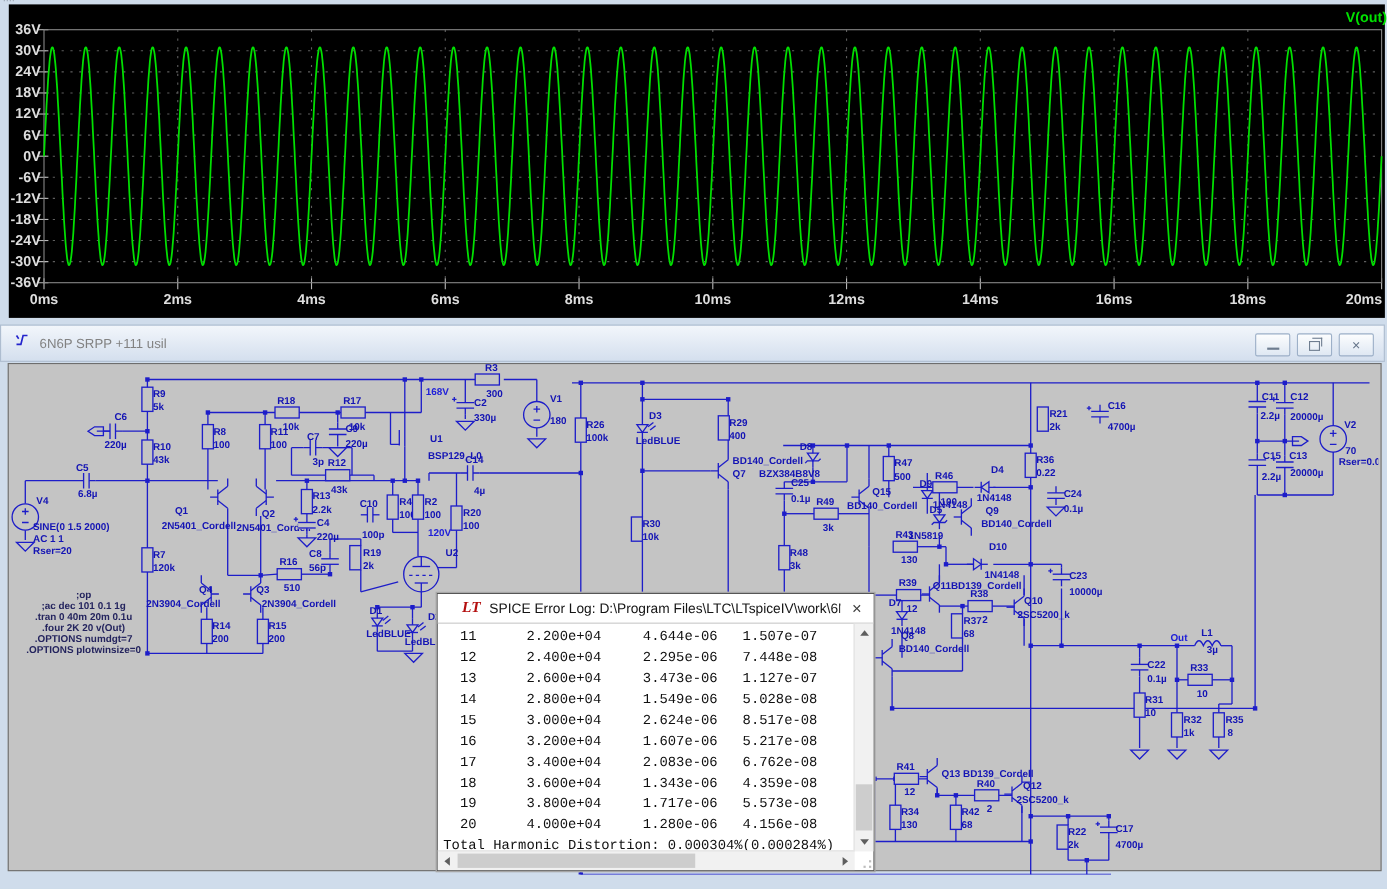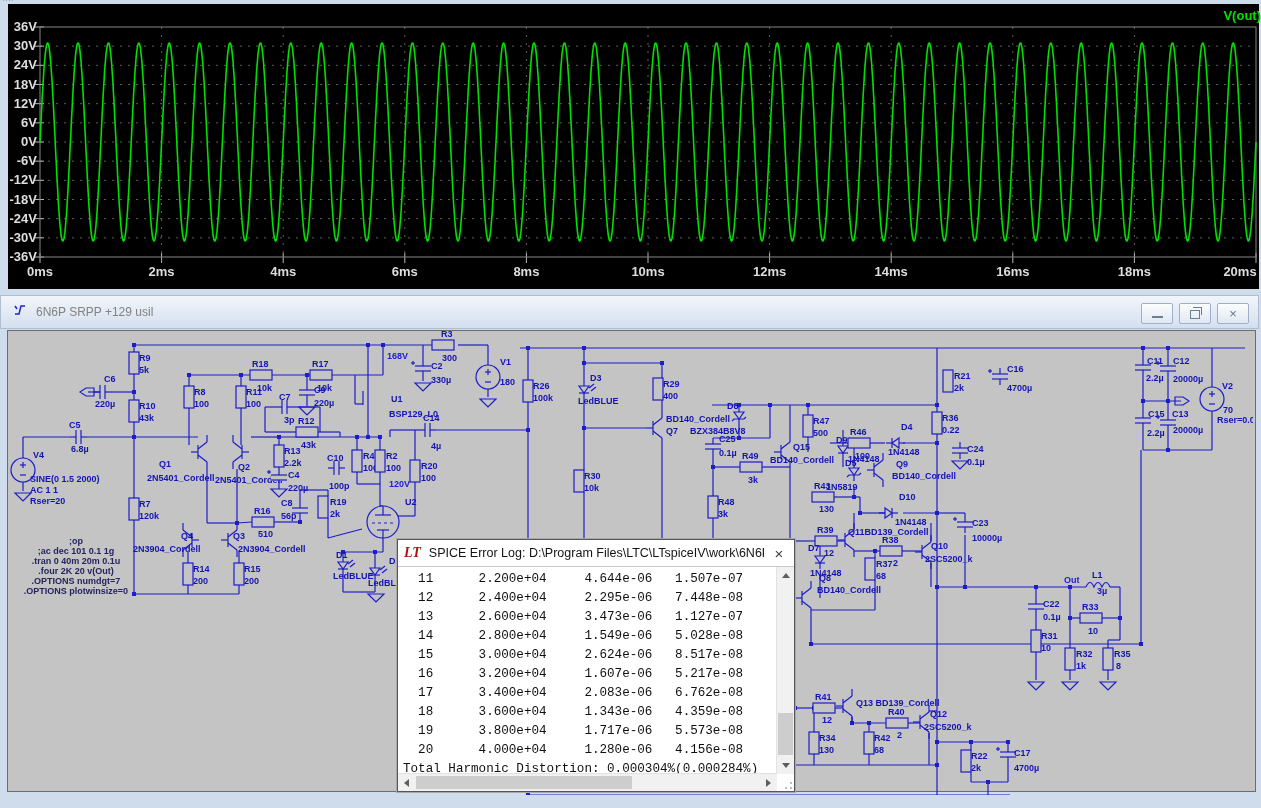--- a/index.html
+++ b/index.html
@@ -44,21 +44,21 @@
   .grid{stroke:#5e5e5e;stroke-width:1;stroke-dasharray:2,6}
   .pframe{stroke:#868686;fill:none;stroke-width:1}
   .tick{stroke:#b8b8b8;stroke-width:1}
   .wlab{fill:#dedede;font-size:13px;font-weight:bold}
   .trace{fill:none;stroke-width:1.6;stroke-linejoin:round}
 
   
   #dlg{position:absolute;left:397px;top:539px;width:398px;height:253px;background:#fff;
        border:1px solid #565656;box-shadow:0 0 0 1px #a8a8a8;z-index:10;box-sizing:border-box}
   #dlg-titlebar{position:absolute;left:0;top:0;right:0;height:27px;background:#fff;
-       display:flex;align-items:center;padding-left:6px;border-bottom:1px solid #c8c8c8;box-sizing:border-box}
+       display:flex;align-items:center;padding-left:22px;border-bottom:1px solid #c8c8c8;box-sizing:border-box}
   #dlg-logo{color:#b40f0f;font-family:"Liberation Serif",serif;font-weight:bold;
        font-style:italic;font-size:14px;margin-right:8px}
   #dlg-title{font-size:12.5px;color:#141414;white-space:nowrap;overflow:hidden;flex:1}
   #dlg-close{width:30px;text-align:center;color:#3c3c3c;font-size:15px;cursor:default;flex:0 0 auto}
   #dlg-body{position:absolute;left:0;top:27px;right:17px;bottom:17px;overflow:hidden;
        font-family:"Liberation Mono","DejaVu Sans Mono",monospace;font-size:12.6px;
        line-height:19px;white-space:pre;color:#101010;padding:3px 0 0 5px}
   .vsb{position:absolute;top:27px;right:0;width:17px;bottom:17px;background:#f1f1f1;border-left:1px solid #e2e2e2}
   .hsb{position:absolute;left:0;bottom:0;height:17px;right:17px;background:#f1f1f1;border-top:1px solid #e2e2e2}
   .sb-btn{position:absolute;width:17px;height:17px;display:flex;align-items:center;justify-content:center}
@@ -160,21 +160,21 @@
 </div>
 
 <div id="schem-win">
   <div id="schem-titlebar">
     <span id="schem-icon">
       <svg width="15" height="15">
         <path d="M2,11 L6,11 L8,3 L12,3" stroke="#2323cc" fill="none" stroke-width="1.5"></path>
         <path d="M2,3 L4,6" stroke="#2323cc" fill="none" stroke-width="1.5"></path>
       </svg>
     </span>
-    <span id="schem-title">6N6P SRPP +129 usil</span>
+    <span id="schem-title">6N6P SRPP +111 usil</span>
     <div id="win-buttons">
       <div class="winbtn">
           <span class="minbar"></span>
         </div>
       <div class="winbtn">
           <span class="ri"></span>
         </div>
       <div class="winbtn">
           <span>×</span>
         </div>

